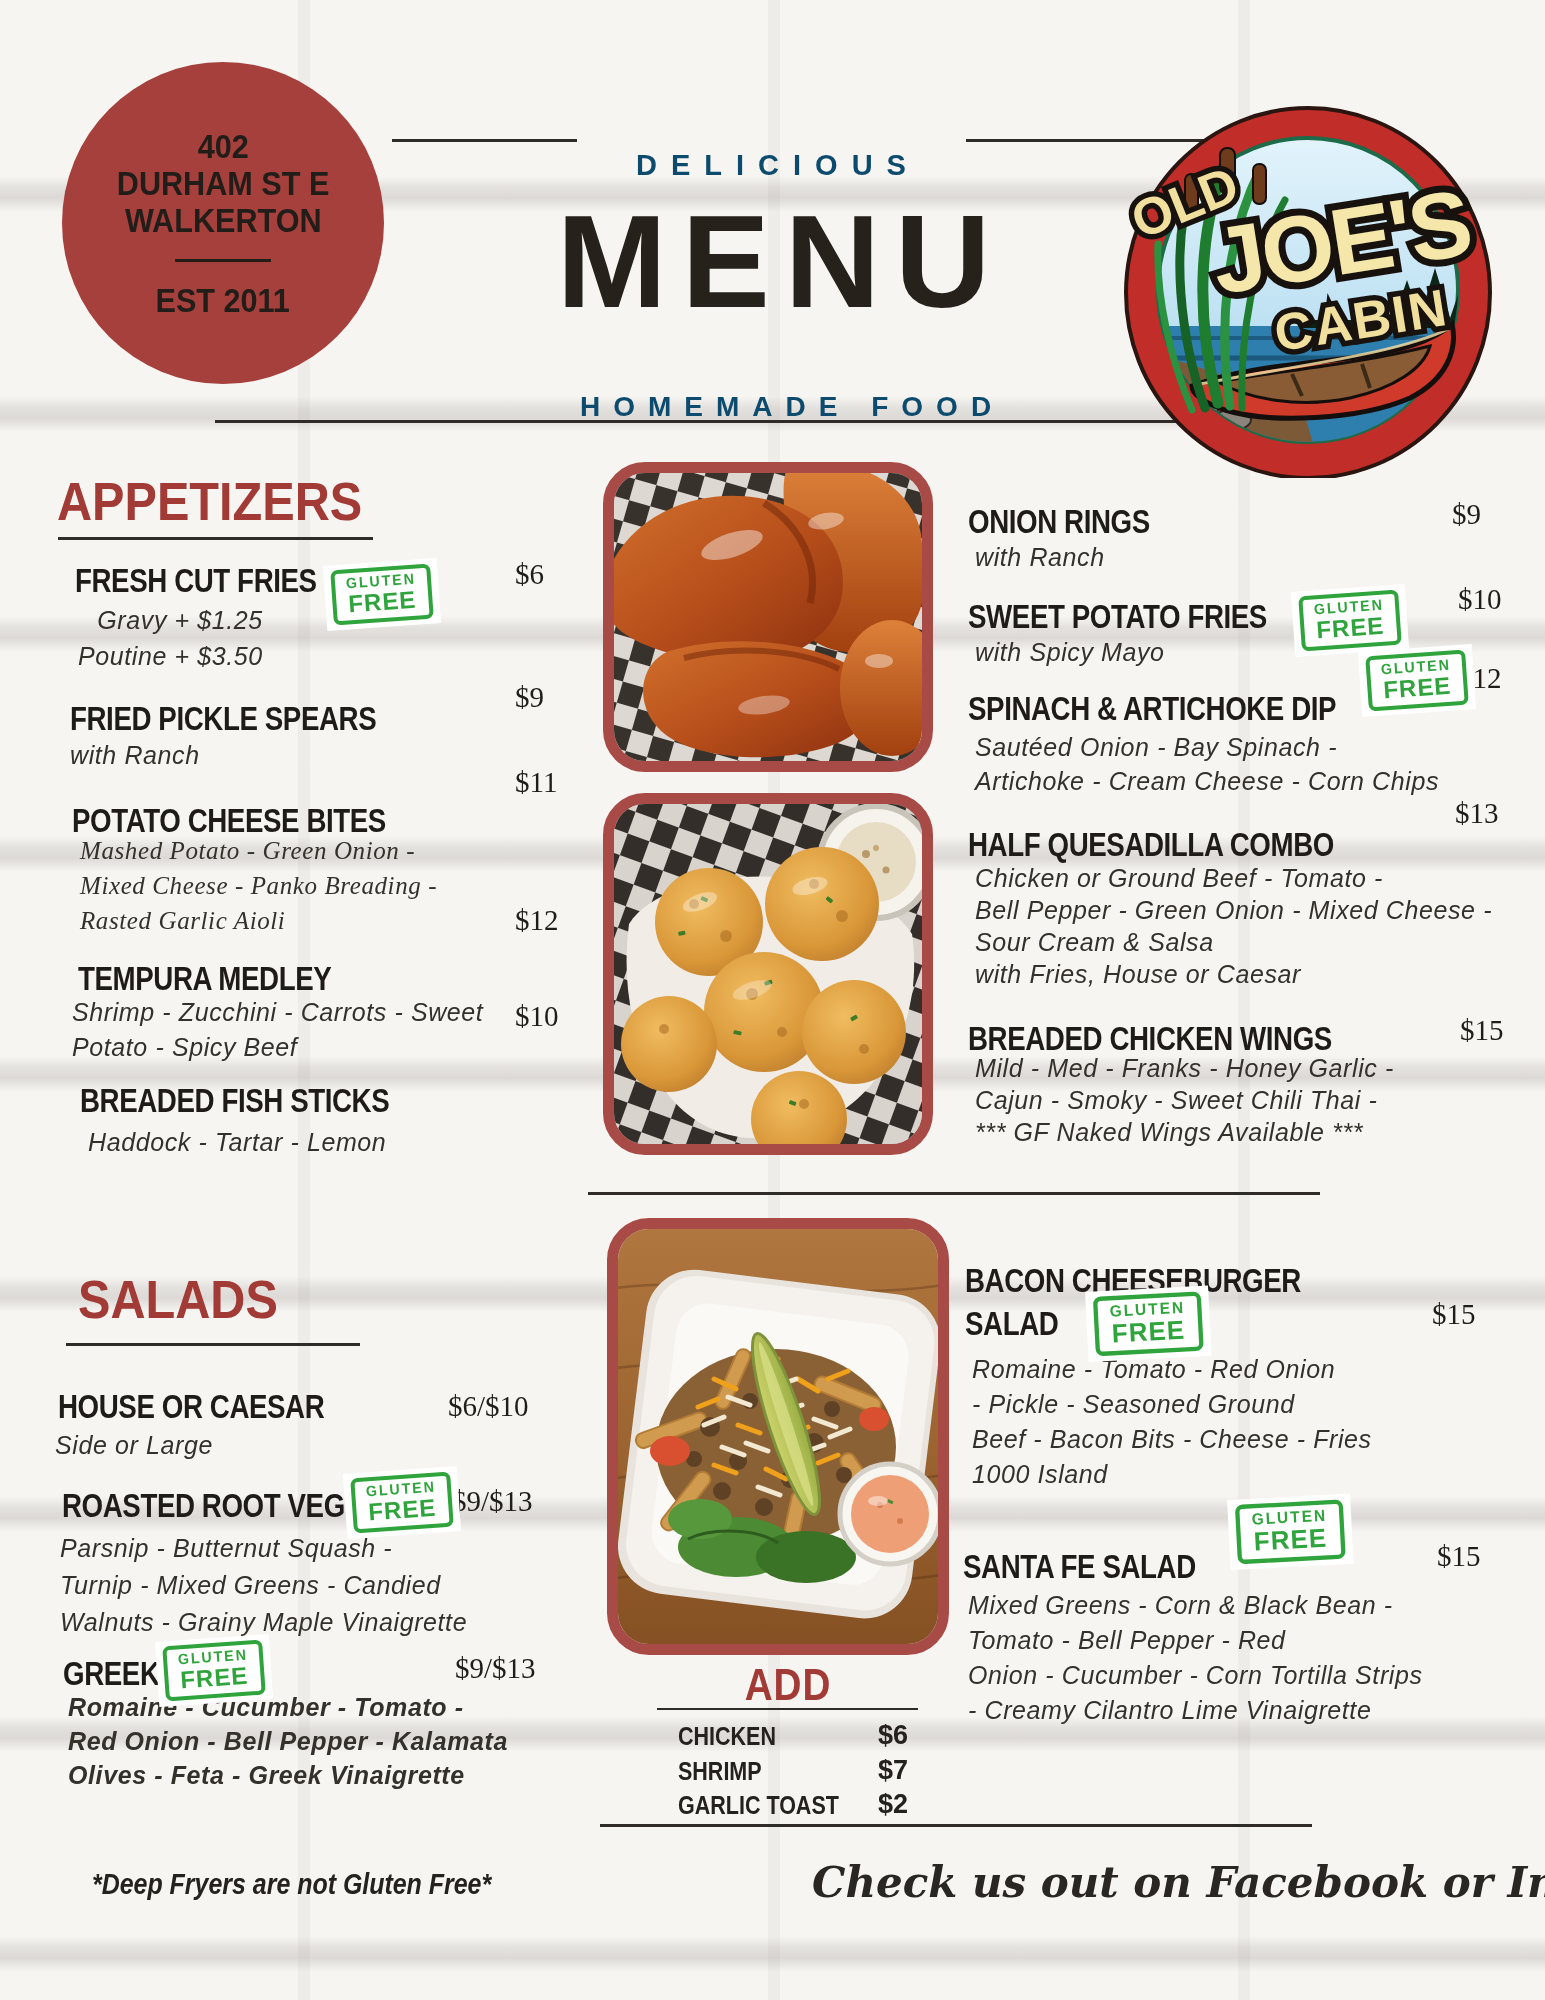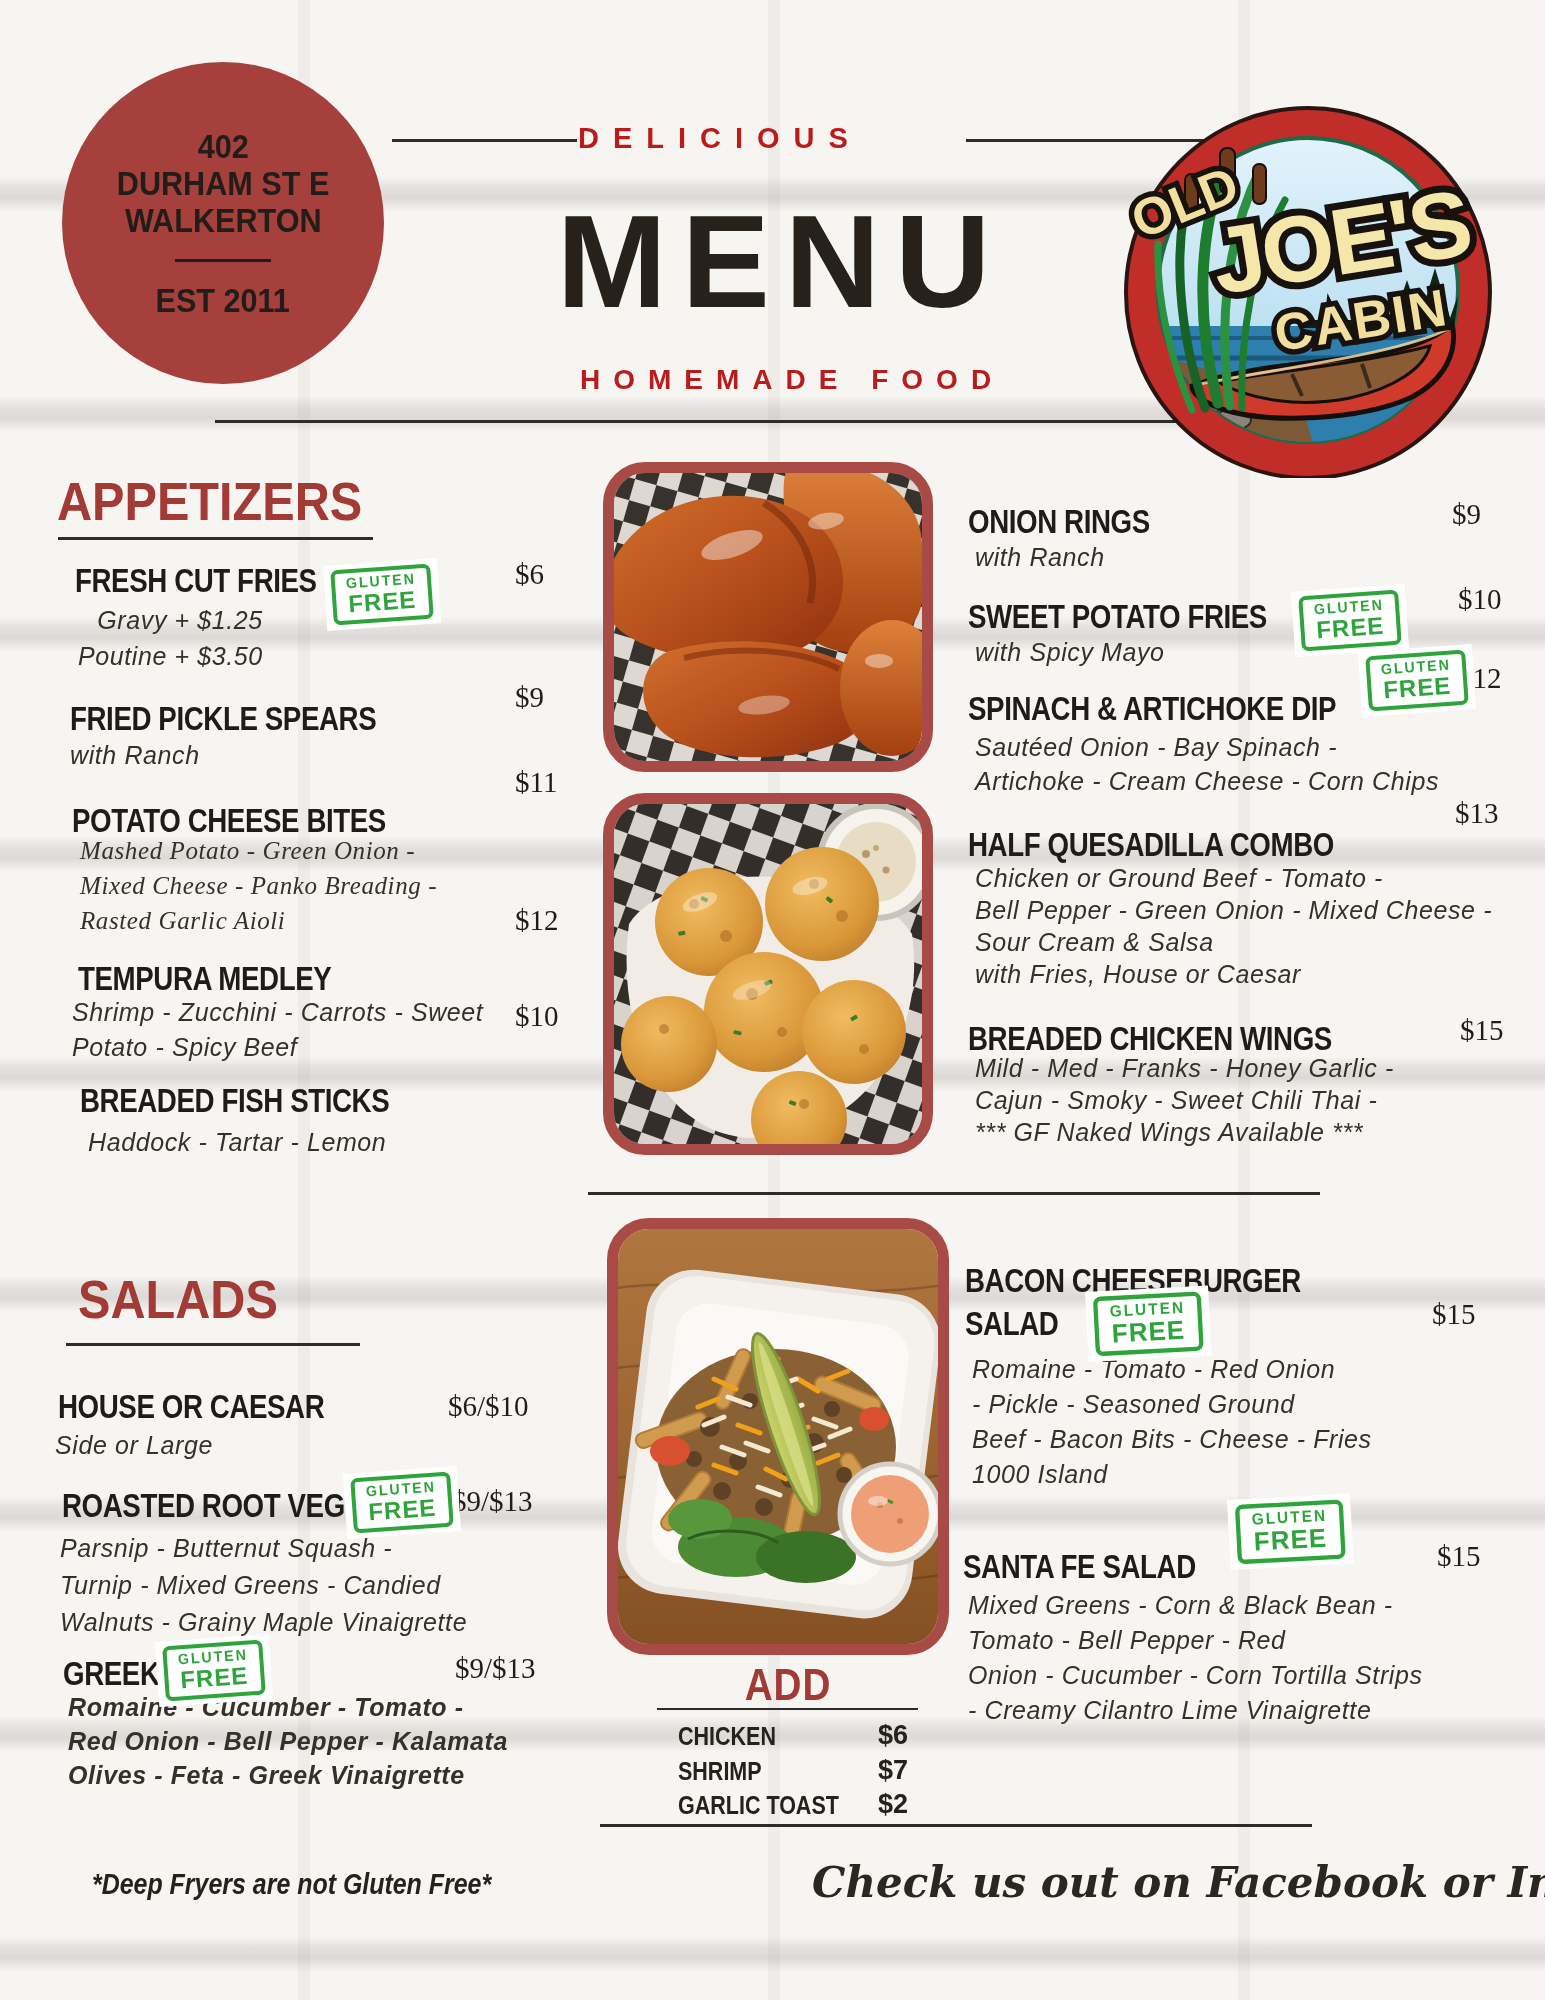--- a/index.html
+++ b/index.html
@@ -20,21 +20,21 @@
   .rule{position:absolute;background:#2e2b28;height:3px;z-index:2;}
   .name{font-weight:900;font-size:33px;line-height:1.15;letter-spacing:-0.5px;white-space:nowrap;
         color:#1f1b18;transform:scaleX(0.84);transform-origin:left top;}
   .desc{font-style:italic;font-size:25px;letter-spacing:0.6px;color:#34302a;white-space:nowrap;}
   .desc div{white-space:nowrap;}
   .lh32 div{line-height:32px;} .lh34 div{line-height:34px;} .lh35 div{line-height:35px;}
   .lh36 div{line-height:36px;} .lh37 div{line-height:37px;}
   .price{font-family:"Liberation Serif","DejaVu Serif",serif;font-size:29px;color:#211d19;white-space:nowrap;}
   .sect{font-weight:900;font-size:54px;letter-spacing:0;color:#a23a36;white-space:nowrap;
         transform:scaleX(0.9);transform-origin:left top;}
-  .kicker{font-weight:700;font-size:29px;letter-spacing:14px;color:#b91c1c;white-space:nowrap;}
+  .kicker{font-weight:700;font-size:29px;letter-spacing:14px;color:#0c4a6e;text-align:center;white-space:nowrap;margin-top:27px;}
   .menu-title{font-weight:900;font-size:132px;line-height:1;letter-spacing:15px;color:#27211b;
         text-align:center;white-space:nowrap;}
   .badge{position:absolute;left:62px;top:62px;width:322px;height:322px;border-radius:50%;
         background:#a5403c;display:flex;flex-direction:column;align-items:center;justify-content:center;
         text-align:center;z-index:3;}
   .badge-line{display:block;font-weight:900;font-size:34px;line-height:37px;letter-spacing:0;
         color:#221d19;transform:scaleX(0.9);}
   .badge-divider{width:96px;height:3px;background:#221d19;margin:20px 0;}
   .photo{position:absolute;border:11px solid #a84a46;border-radius:42px;overflow:hidden;
         background:#d9d5d0;z-index:2;}

